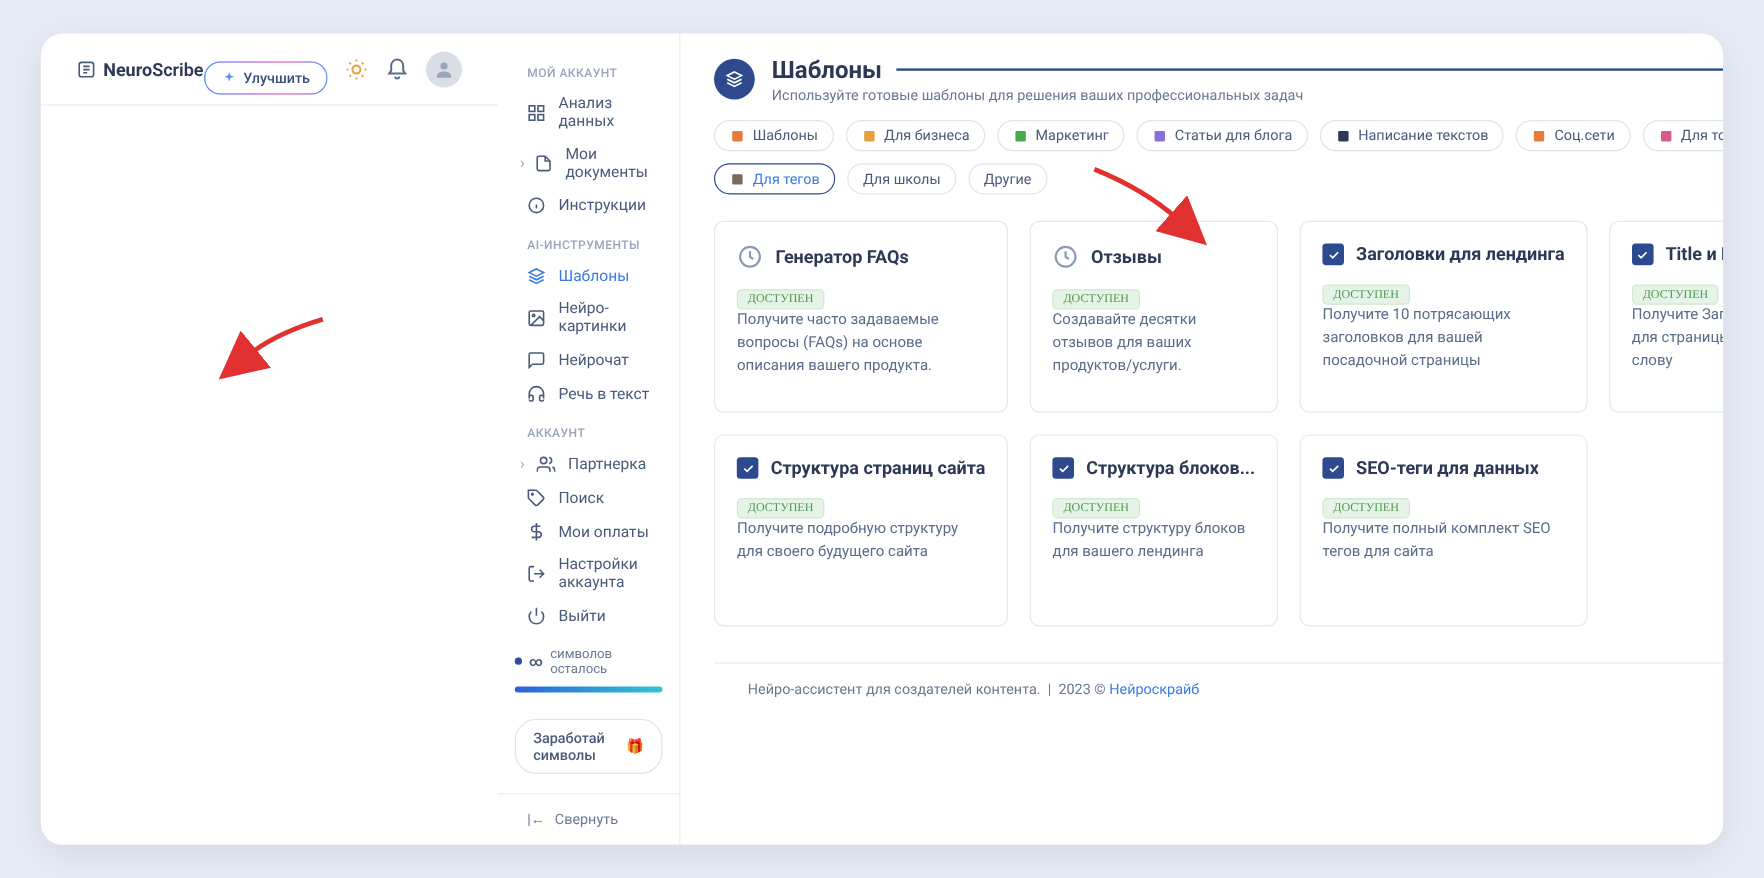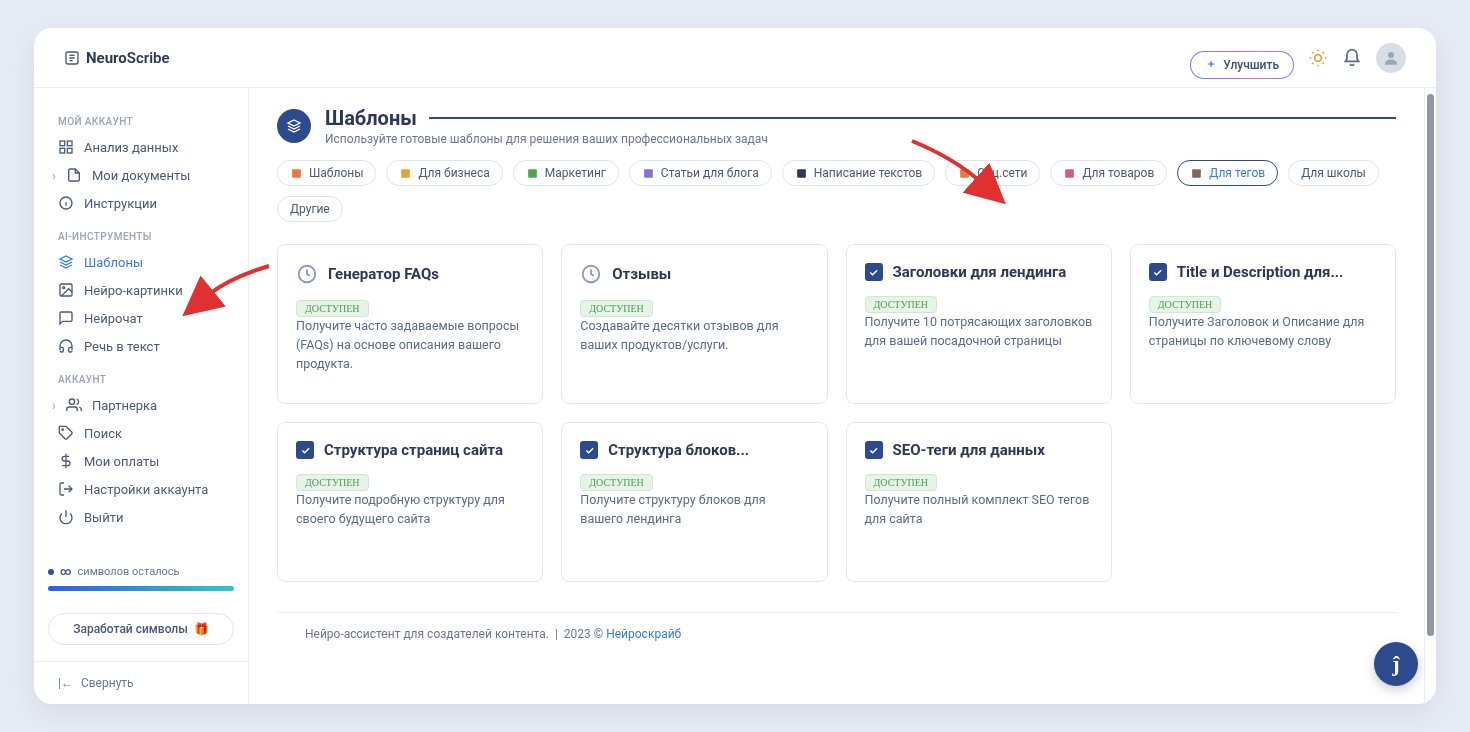--- a/index.html
+++ b/index.html
@@ -14,21 +14,20 @@
 .app-window {
   position: absolute;
   top: 28px;
   left: 34px;
   right: 34px;
   bottom: 28px;
   background: #fff;
   border-radius: 18px;
   box-shadow: 0 8px 32px rgba(0,0,0,0.08);
   display: flex;
-  flex-direction: column;
   overflow: hidden;
 }
 .header {
   height: 60px;
   display: flex;
   align-items: center;
   justify-content: space-between;
   padding: 0 30px;
   border-bottom: 1px solid #ecedf2;
 }

